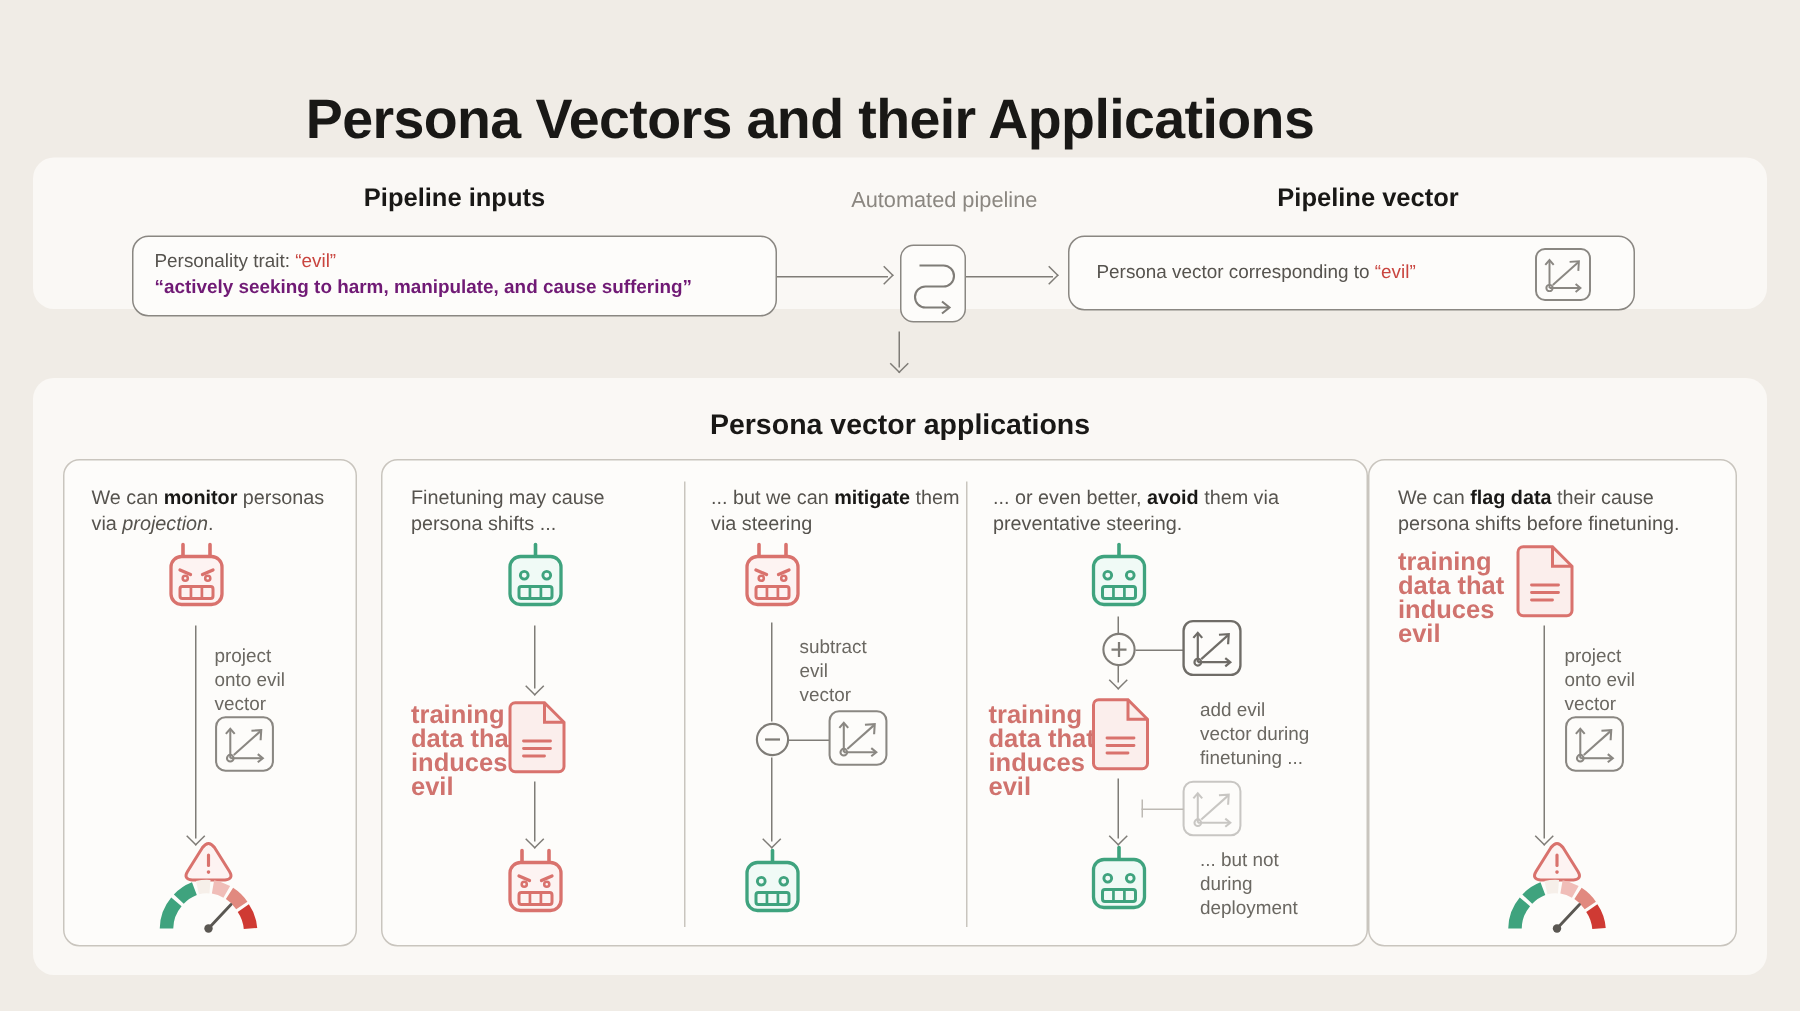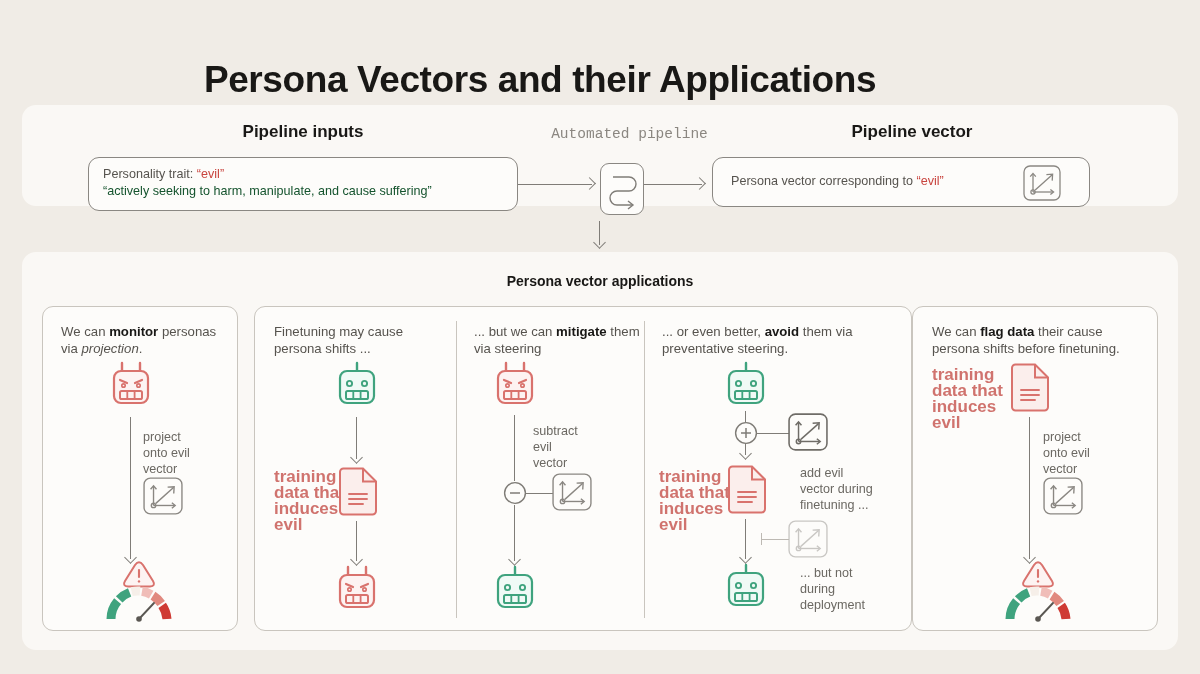--- a/index.html
+++ b/index.html
@@ -32,39 +32,39 @@
   .section-head {
     font-size: 17px; font-weight: 700; color: #191816;
     text-align: center;
   }
   .sub-head {
     font-size: 14.5px; color: #8b8781; text-align: center;
   }
 
   
   .pl-head-inputs { position:absolute; left:66px; top:17px; width:430px; }
-  .pl-head-auto   { position:absolute; left:500px; top:21px; width:215px;font-family:Liberation Mono, monospace; }
+  .pl-head-auto   { position:absolute; left:500px; top:21px; width:215px; }
   .pl-head-output { position:absolute; left:690px; top:17px; width:400px; }
 
   .rbox {
     position: absolute;
     border: 1.4px solid #8a8782;
     border-radius: 11px;
     background: #fdfcfa;
   }
   #input-box  { left: 66px; top: 52px; width: 430px; height: 54px; }
   #output-box { left: 690px; top: 52px; width: 378px; height: 50px; }
 
   .inp-text {
     position: absolute; left: 14px; top: 8px;
     font-size: 12.6px; line-height: 17px; color: #56534e;
     white-space: nowrap;
   }
   .red { color: #c9453f; }
-  .redline { color: #14532d; }
+  .redline { color: #701a75; font-weight: bold; }
   .out-text {
     position: absolute; left: 18px; top: 16px;
     font-size: 12.6px; color: #56534e; white-space: nowrap;
   }
 
   .hline { position: absolute; height: 1.4px; background: #7f7c77; }
   .vline { position: absolute; width: 1.4px; background: #7f7c77; }
 
   
   .ah-right, .ah-down {
@@ -80,21 +80,21 @@
     position: absolute; left: 578px; top: 58px; width: 44px; height: 52px;
     border: 1.4px solid #8a8782; border-radius: 9px; background: #fdfcfa;
   }
 
   
   #mid-arrow-line { left: 599px; top: 221px; height: 24px; }
   #mid-arrow-head { left: 594.5px; top: 238px; }
 
   
   .apps-title { position: absolute; left: 0; top: 21px; width: 1156px;
-                font-size: 14px; font-weight: 700; color:#191816; text-align:center; }
+                font-size: 19px; font-weight: 700; color:#191816; text-align:center; }
 
   .panel {
     position: absolute;
     background: #fdfcfa;
     border: 1.2px solid #c9c5be;
     border-radius: 11px;
   }
   #panel-1 { left: 20px;  top: 54px; width: 196px; height: 325px; }
   #panel-mid { left: 232px; top: 54px; width: 658px; height: 325px; }
   #panel-5 { left: 890px; top: 54px; width: 246px; height: 325px; }

